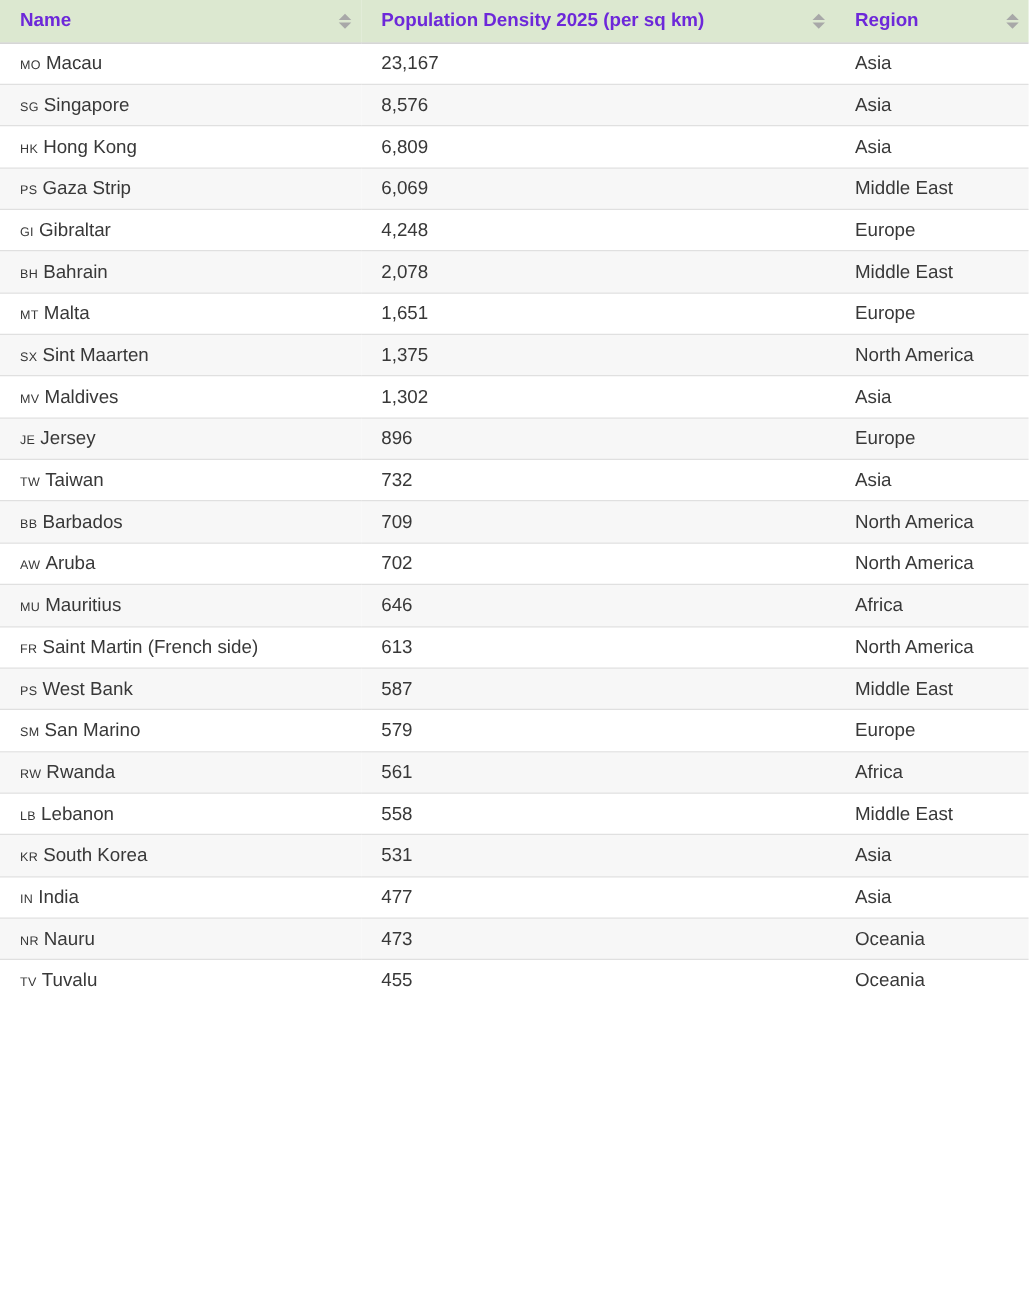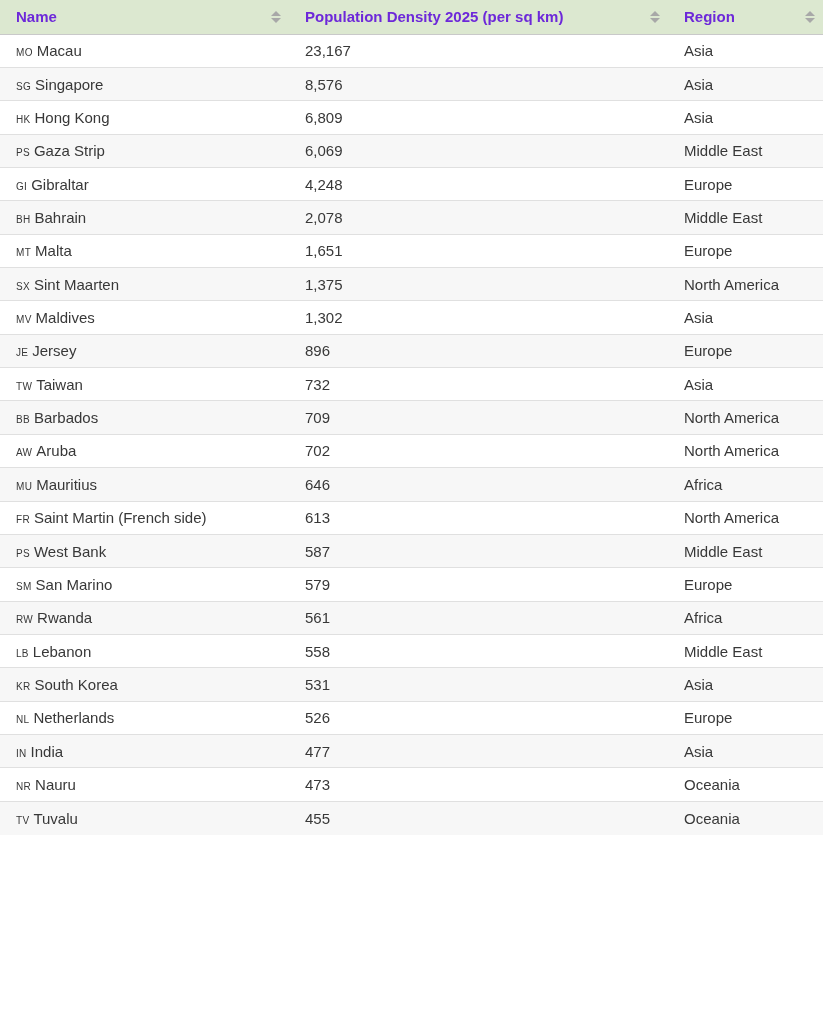--- a/index.html
+++ b/index.html
@@ -226,25 +226,20 @@
           <td><span class="cc">LB</span><span>Lebanon</span></td>
           <td>558</td>
           <td>Middle East</td>
         </tr>
         <tr>
           <td><span class="cc">KR</span><span>South Korea</span></td>
           <td>531</td>
           <td>Asia</td>
         </tr>
         <tr>
-          <td><span class="cc">NL</span><span>Netherlands</span></td>
-          <td>526</td>
-          <td>Europe</td>
-        </tr>
-        <tr>
           <td><span class="cc">IN</span><span>India</span></td>
           <td>477</td>
           <td>Asia</td>
         </tr>
         <tr>
           <td><span class="cc">NR</span><span>Nauru</span></td>
           <td>473</td>
           <td>Oceania</td>
         </tr>
         <tr>

